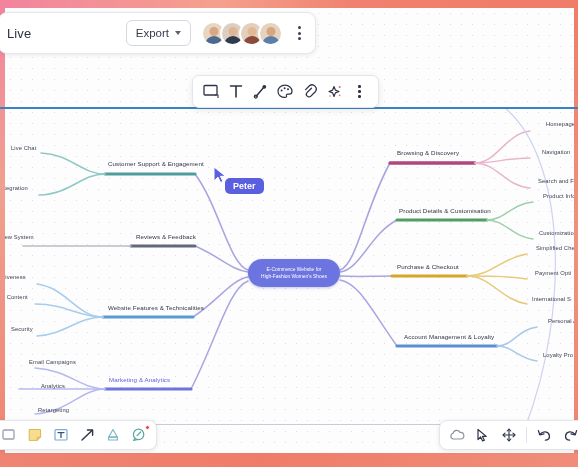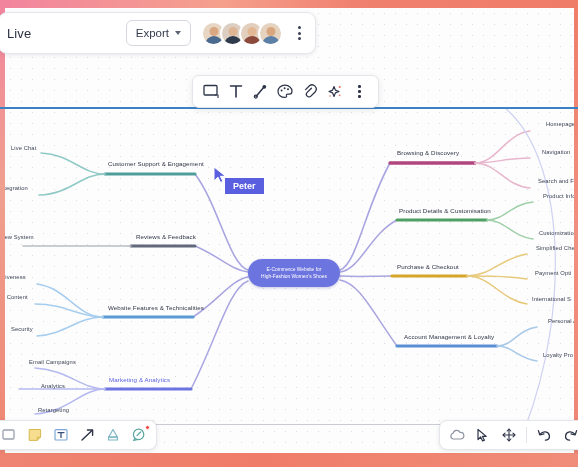--- a/index.html
+++ b/index.html
@@ -208,21 +208,21 @@
     z-index: 5;
     box-shadow: 0 1px 3px rgba(70,75,160,.30);
   }
 
   
   .cursor-wrap { position: absolute; left: 208px; top: 158px; z-index: 10; }
   .cursor-badge {
     position: absolute; left: 12px; top: 12px;
     background: #5a5fe0; color: #fff;
     font-size: 9px; font-weight: 600;
-    padding: 3px 8px; border-radius: 0;
+    padding: 3px 8px; border-radius: 5px;
     white-space: nowrap;
   }
 
   
   .bottom-left-bar {
     position: absolute; left: -8px; bottom: 17px;
     height: 30px;
     background: #fff;
     border: 1px solid #e5e6eb;
     border-radius: 8px;

